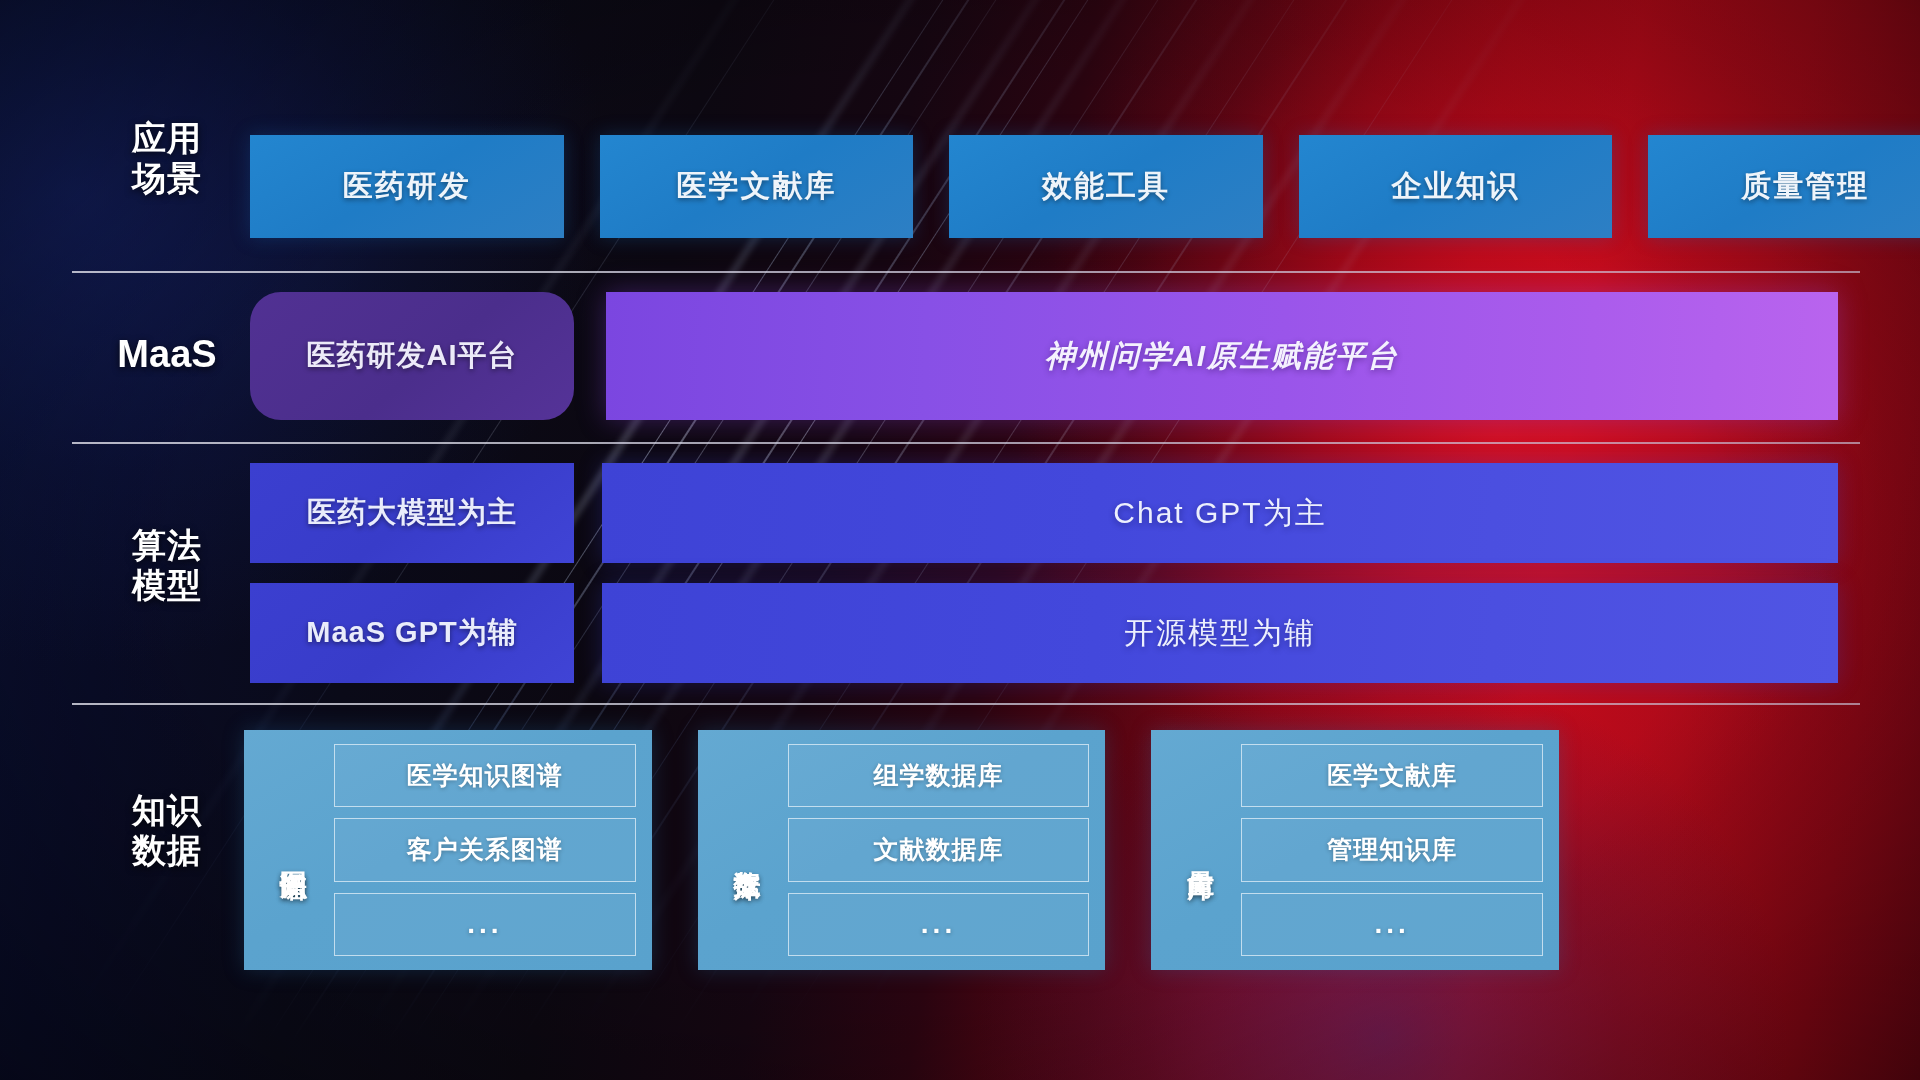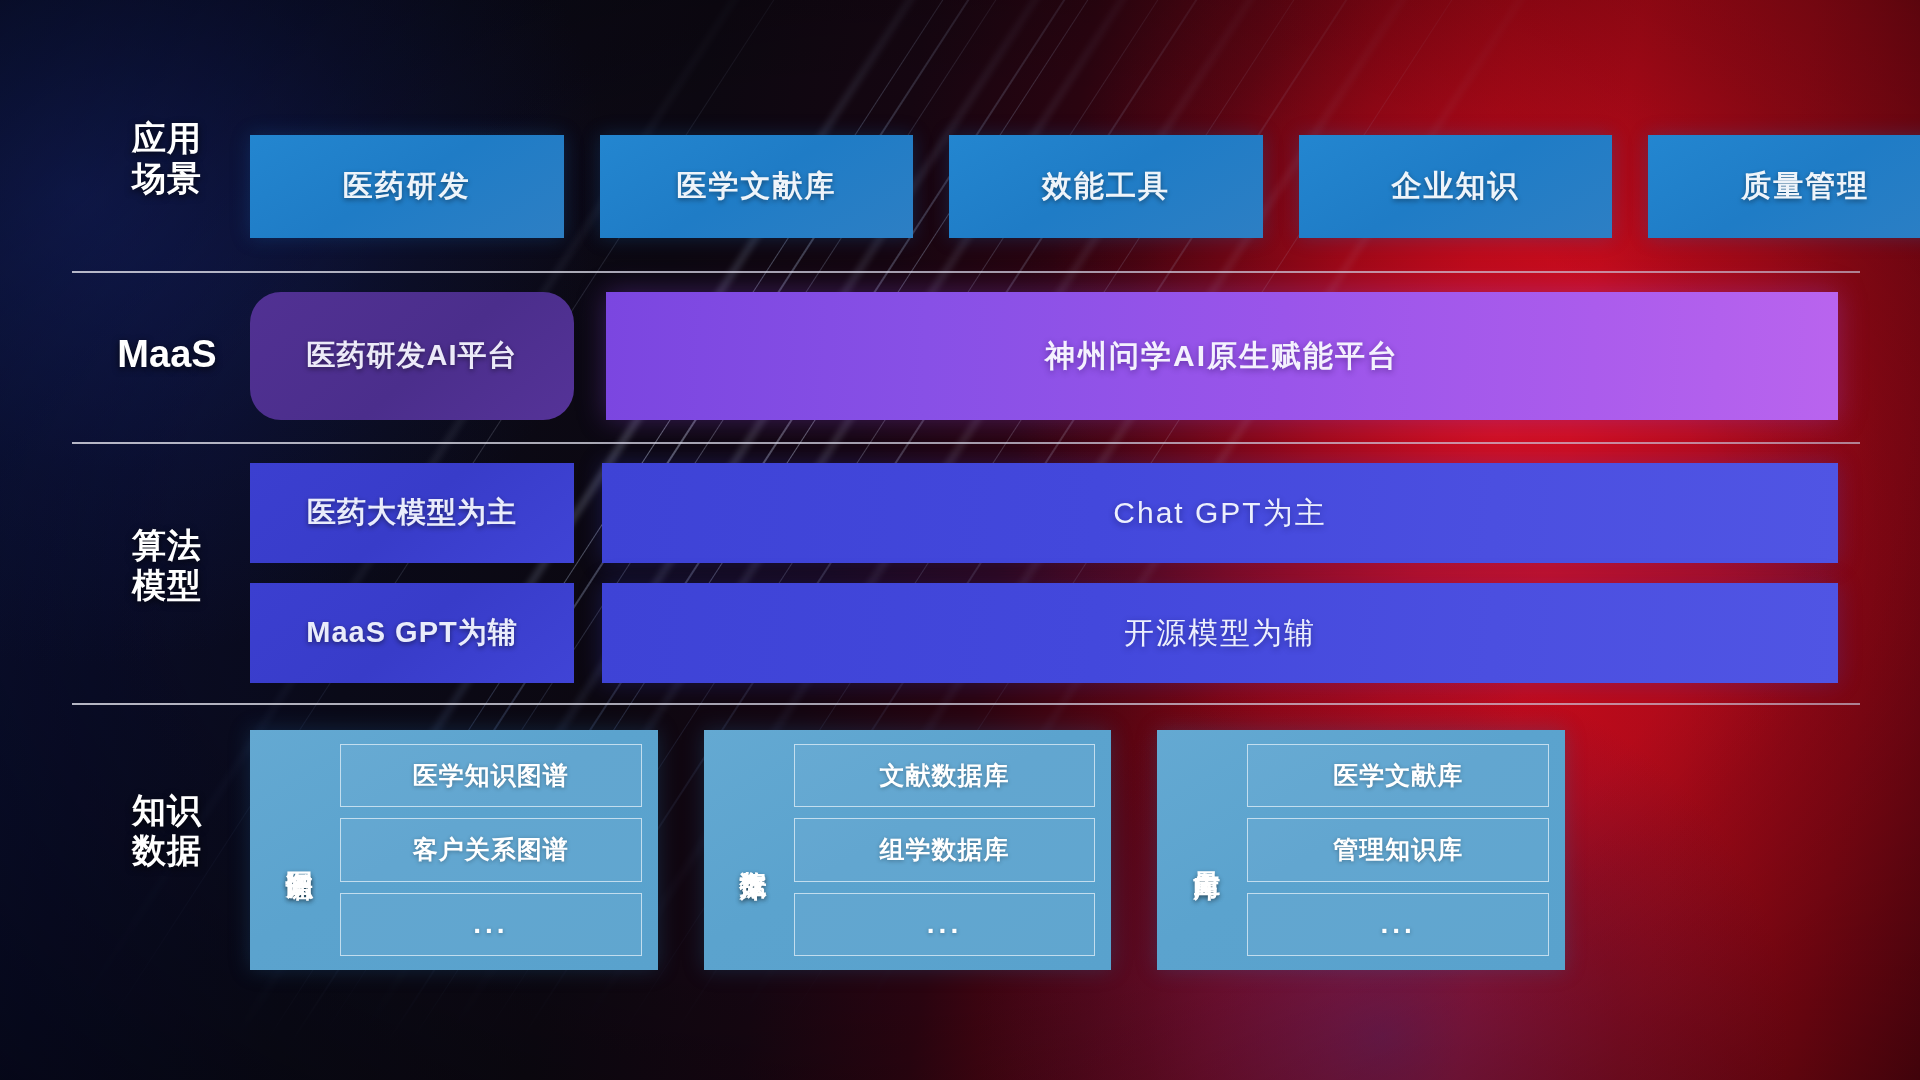--- a/index.html
+++ b/index.html
@@ -147,20 +147,21 @@
     text-shadow:0 2px 5px rgba(0,0,0,0.45);
     border-radius:31px;
   }
   .maas-right {
     flex:1 1 0;
     background:linear-gradient(92deg,#7b46e0 0%,#8850e6 26%,#9a55ea 55%,#ab5cec 80%,#b964ee 100%);
     display:flex; align-items:center; justify-content:center;
     color:#f4f1fe; font-size:30px; font-weight:bold; letter-spacing:2px;
     text-shadow:0 2px 6px rgba(40,10,80,0.45);
     box-shadow:0 0 26px rgba(140,70,225,0.35);
+    font-style:italic;
   }
 
   
   .algo {
     position:absolute;
     left:250px; top:463px;
     width:1588px; height:220px;
     display:flex; flex-direction:column; gap:20px;
   }
   .algo-line { display:flex; gap:28px; flex:1 1 0; }
@@ -176,21 +177,21 @@
     background:linear-gradient(95deg,#3e43d6 0%,#4348dc 40%,#4b4fe0 72%,#5055e4 100%);
     display:flex; align-items:center; justify-content:center;
     color:#eceffd; font-size:30px; font-weight:normal; letter-spacing:2px;
     text-shadow:0 2px 6px rgba(10,10,70,0.45);
     box-shadow:0 0 22px rgba(55,60,200,0.30);
   }
 
   
   .know {
     position:absolute;
-    left:250px; top:730px;
+    left:244px; top:730px;
     width:1315px; height:240px;
     display:flex; gap:46px;
   }
   .know-group {
     flex:1 1 0;
     background:linear-gradient(150deg,#64a9d2 0%,#5ba3ce 45%,#59a2cd 100%);
     display:flex; align-items:stretch;
     padding:14px 16px 14px 18px;
     box-shadow:0 0 20px rgba(40,110,170,0.28);
   }
@@ -305,22 +306,22 @@
       <div class="know-items">
         <div class="know-item">医学知识图谱</div>
         <div class="know-item">客户关系图谱</div>
         <div class="know-item ellipsis">...</div>
       </div>
     </div>
 
     <div class="know-group">
       <div class="know-title">数据库</div>
       <div class="know-items">
+        <div class="know-item">组学数据库</div>
         <div class="know-item">文献数据库</div>
-        <div class="know-item">组学数据库</div>
         <div class="know-item ellipsis">...</div>
       </div>
     </div>
 
     <div class="know-group">
       <div class="know-title">向量库</div>
       <div class="know-items">
         <div class="know-item">医学文献库</div>
         <div class="know-item">管理知识库</div>
         <div class="know-item ellipsis">...</div>

